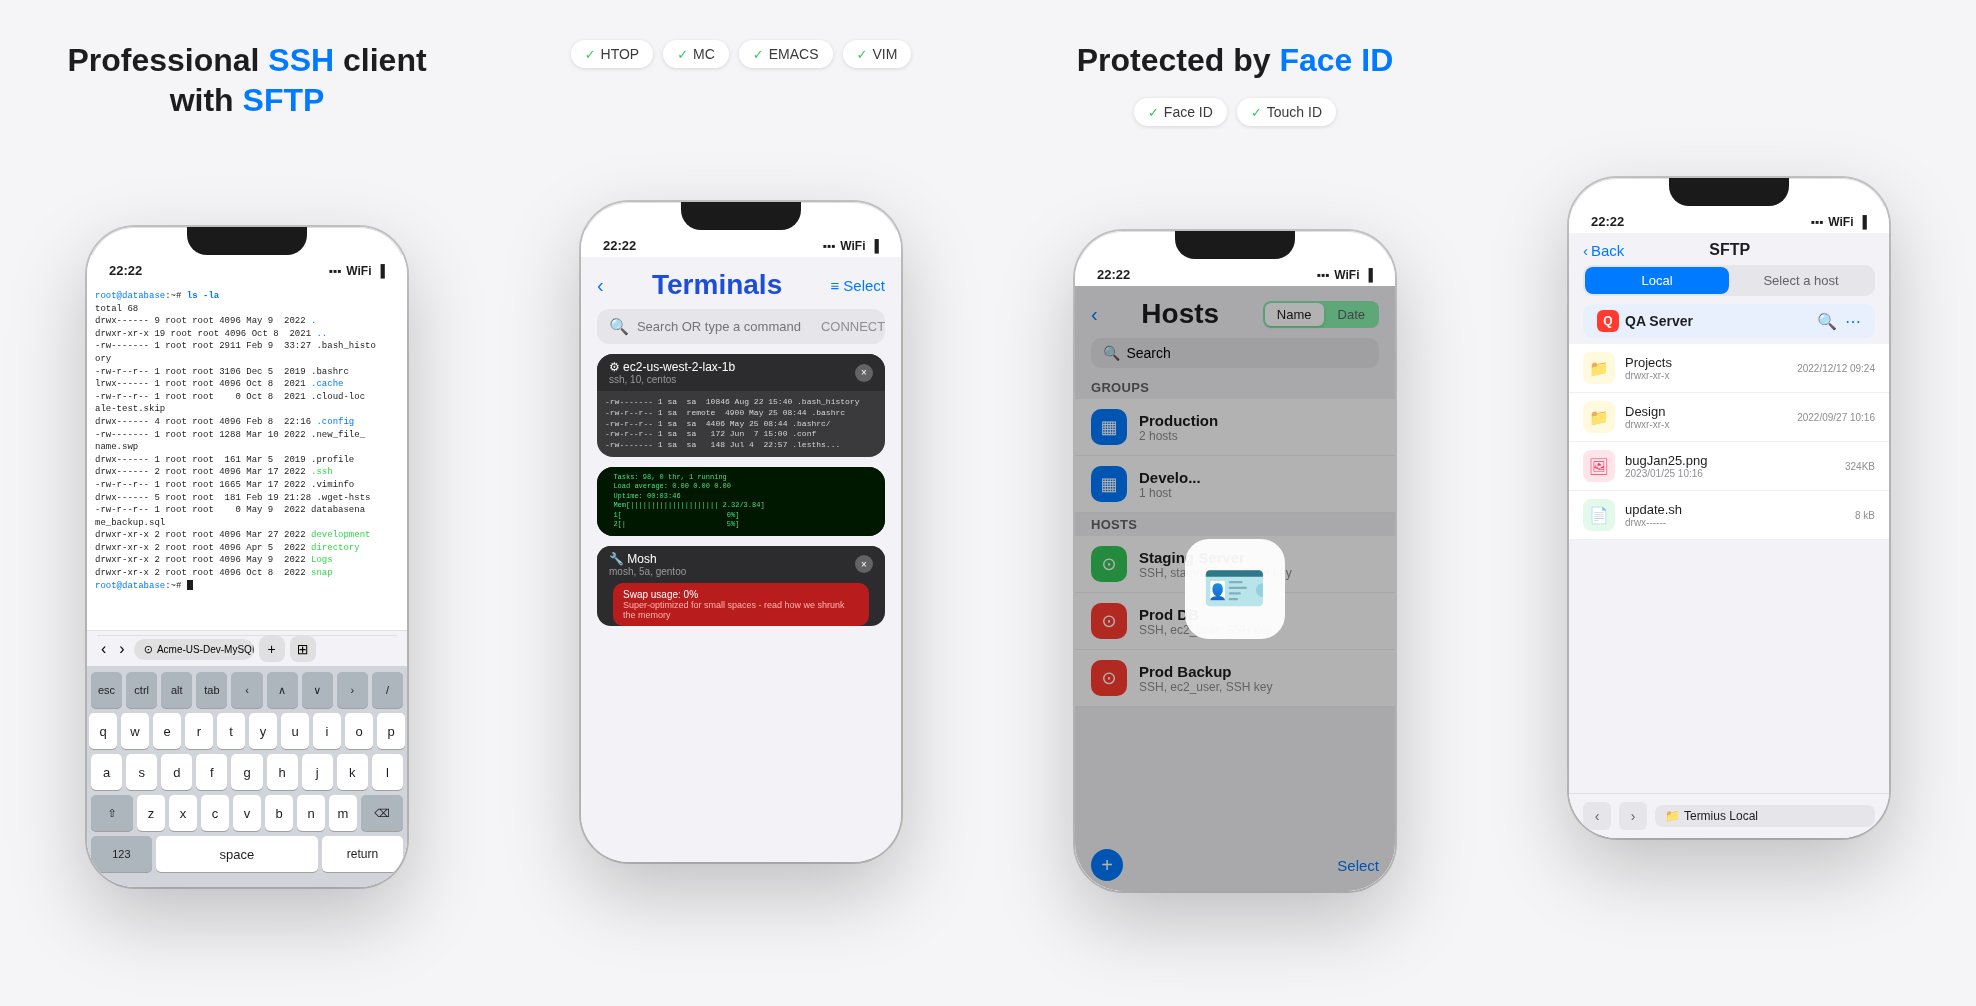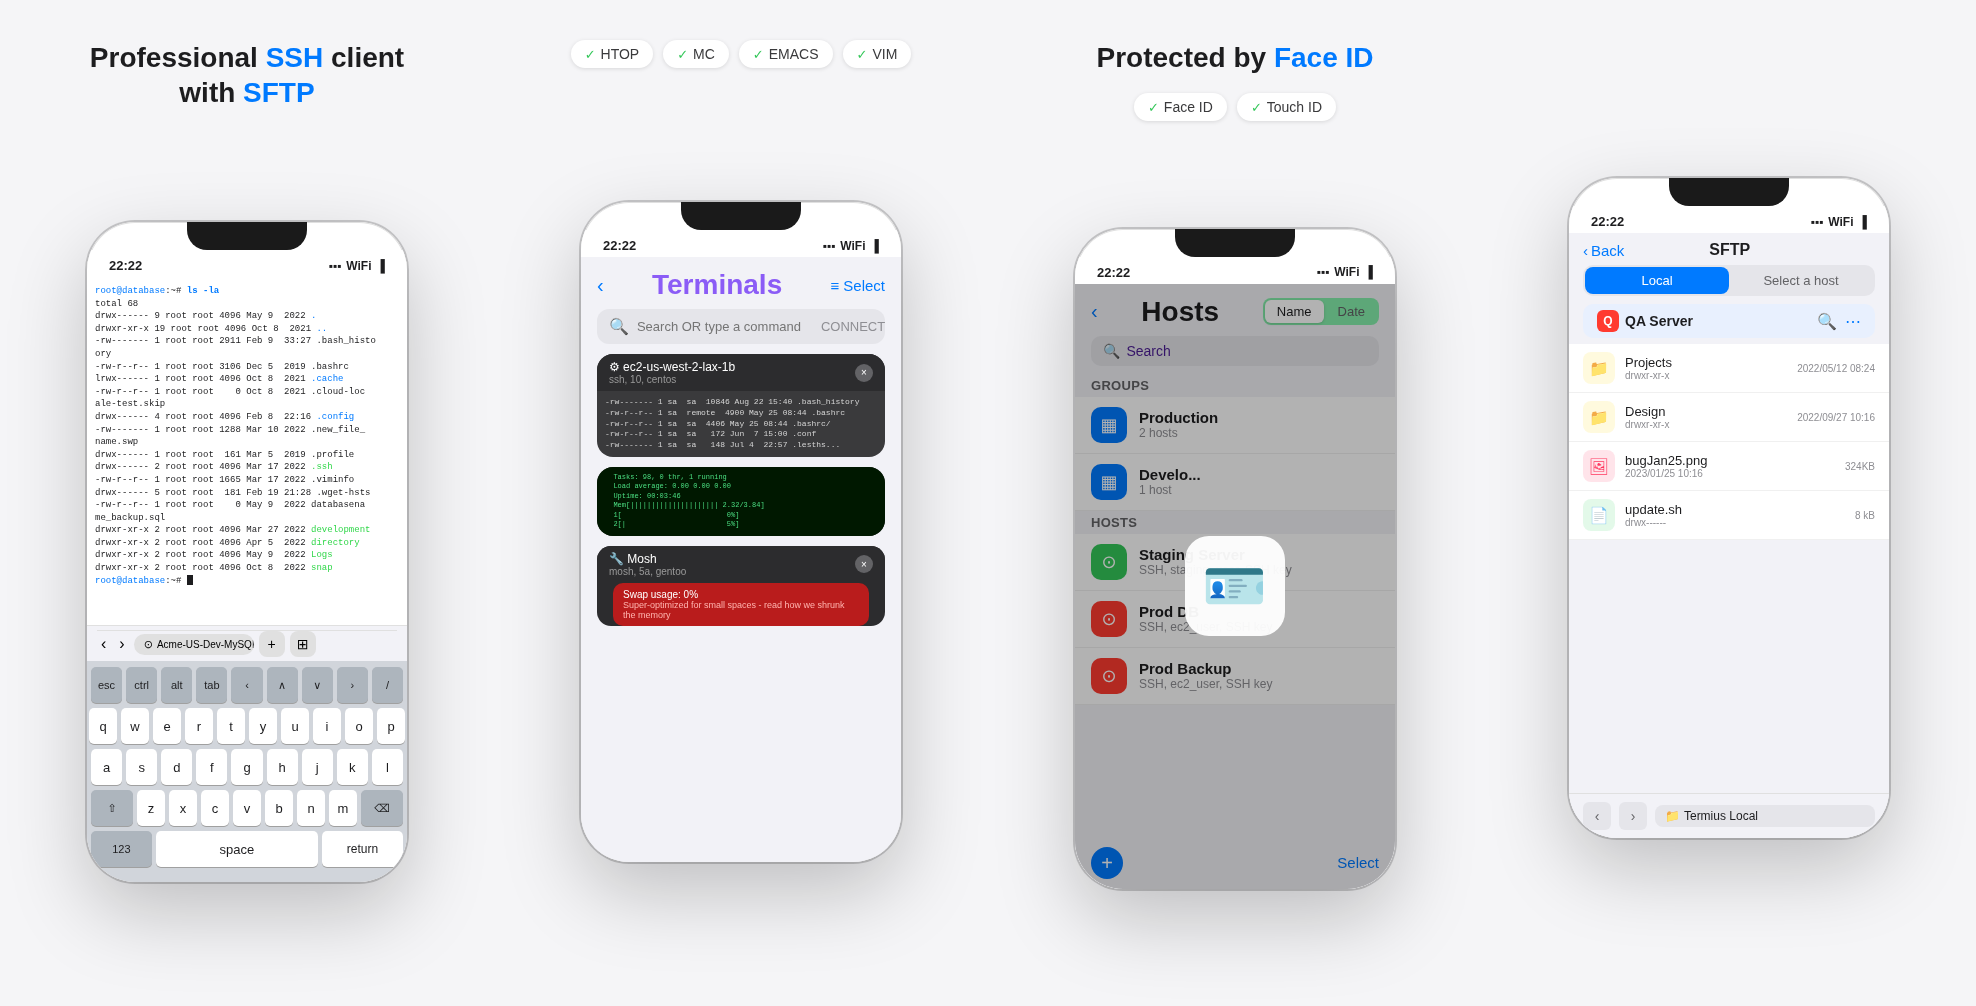--- a/index.html
+++ b/index.html
@@ -13,21 +13,21 @@
     }
     .panel {
       flex: 1;
       display: flex;
       flex-direction: column;
       align-items: center;
       padding: 40px 30px 30px;
       background: #f5f5f7;
     }
     .panel-title {
-      font-size: 28px;
+      font-size: 32px;
       font-weight: 800;
       text-align: center;
       color: #1d1d1f;
       line-height: 1.25;
       margin-bottom: 18px;
     }
     .panel-title .highlight {
       color: #007aff;
     }
     .badge-row {
@@ -184,21 +184,21 @@
       display: flex;
       flex-direction: column;
     }
     .terminals-header {
       display: flex;
       justify-content: space-between;
       align-items: center;
       padding: 12px 16px 8px;
       background: #f2f2f7;
     }
-    .terminals-title { font-size: 28px; font-weight: 800; color: #8b5cf6; }
+    .terminals-title { font-size: 28px; font-weight: 800; color: #1d4ed8; }
     .terminals-select { font-size: 15px; color: #007aff; display: flex; align-items: center; gap: 4px; }
     .search-bar {
       margin: 0 16px 10px;
       background: #e5e5ea;
       border-radius: 12px;
       display: flex;
       align-items: center;
       padding: 8px 12px;
       gap: 8px;
     }
@@ -696,21 +696,21 @@
           <div class="hosts-header">
             <span style="font-size:20px; color:#007aff;">‹</span>
             <span class="hosts-title">Hosts</span>
             <div class="segment-control">
               <div class="segment-btn active">Name</div>
               <div class="segment-btn">Date</div>
             </div>
           </div>
           <div class="hosts-search">
             <span>🔍</span>
-            <span style="font-size:14px; color:#4c1d95;">Search</span>
+            <span style="font-size:14px; color:#000000;">Search</span>
           </div>
           <div class="section-label">Groups</div>
           <div class="host-item">
             <div class="host-icon blue">▦</div>
             <div class="host-info">
               <div class="host-name">Production</div>
               <div class="host-sub">2 hosts</div>
             </div>
           </div>
           <div class="host-item">
@@ -791,21 +791,21 @@
               <span>⋯</span>
             </div>
           </div>
           <div class="sftp-file-list">
             <div class="sftp-file-item">
               <div class="sftp-file-icon folder">📁</div>
               <div class="sftp-file-info">
                 <div class="sftp-file-name">Projects</div>
                 <div class="sftp-file-meta">drwxr-xr-x</div>
               </div>
-              <div class="sftp-file-size">2022/05/12 08:24</div>
+              <div class="sftp-file-size">2022/12/12 09:24</div>
             </div>
             <div class="sftp-file-item">
               <div class="sftp-file-icon folder">📁</div>
               <div class="sftp-file-info">
                 <div class="sftp-file-name">Design</div>
                 <div class="sftp-file-meta">drwxr-xr-x</div>
               </div>
               <div class="sftp-file-size">2022/09/27 10:16</div>
             </div>
             <div class="sftp-file-item">

